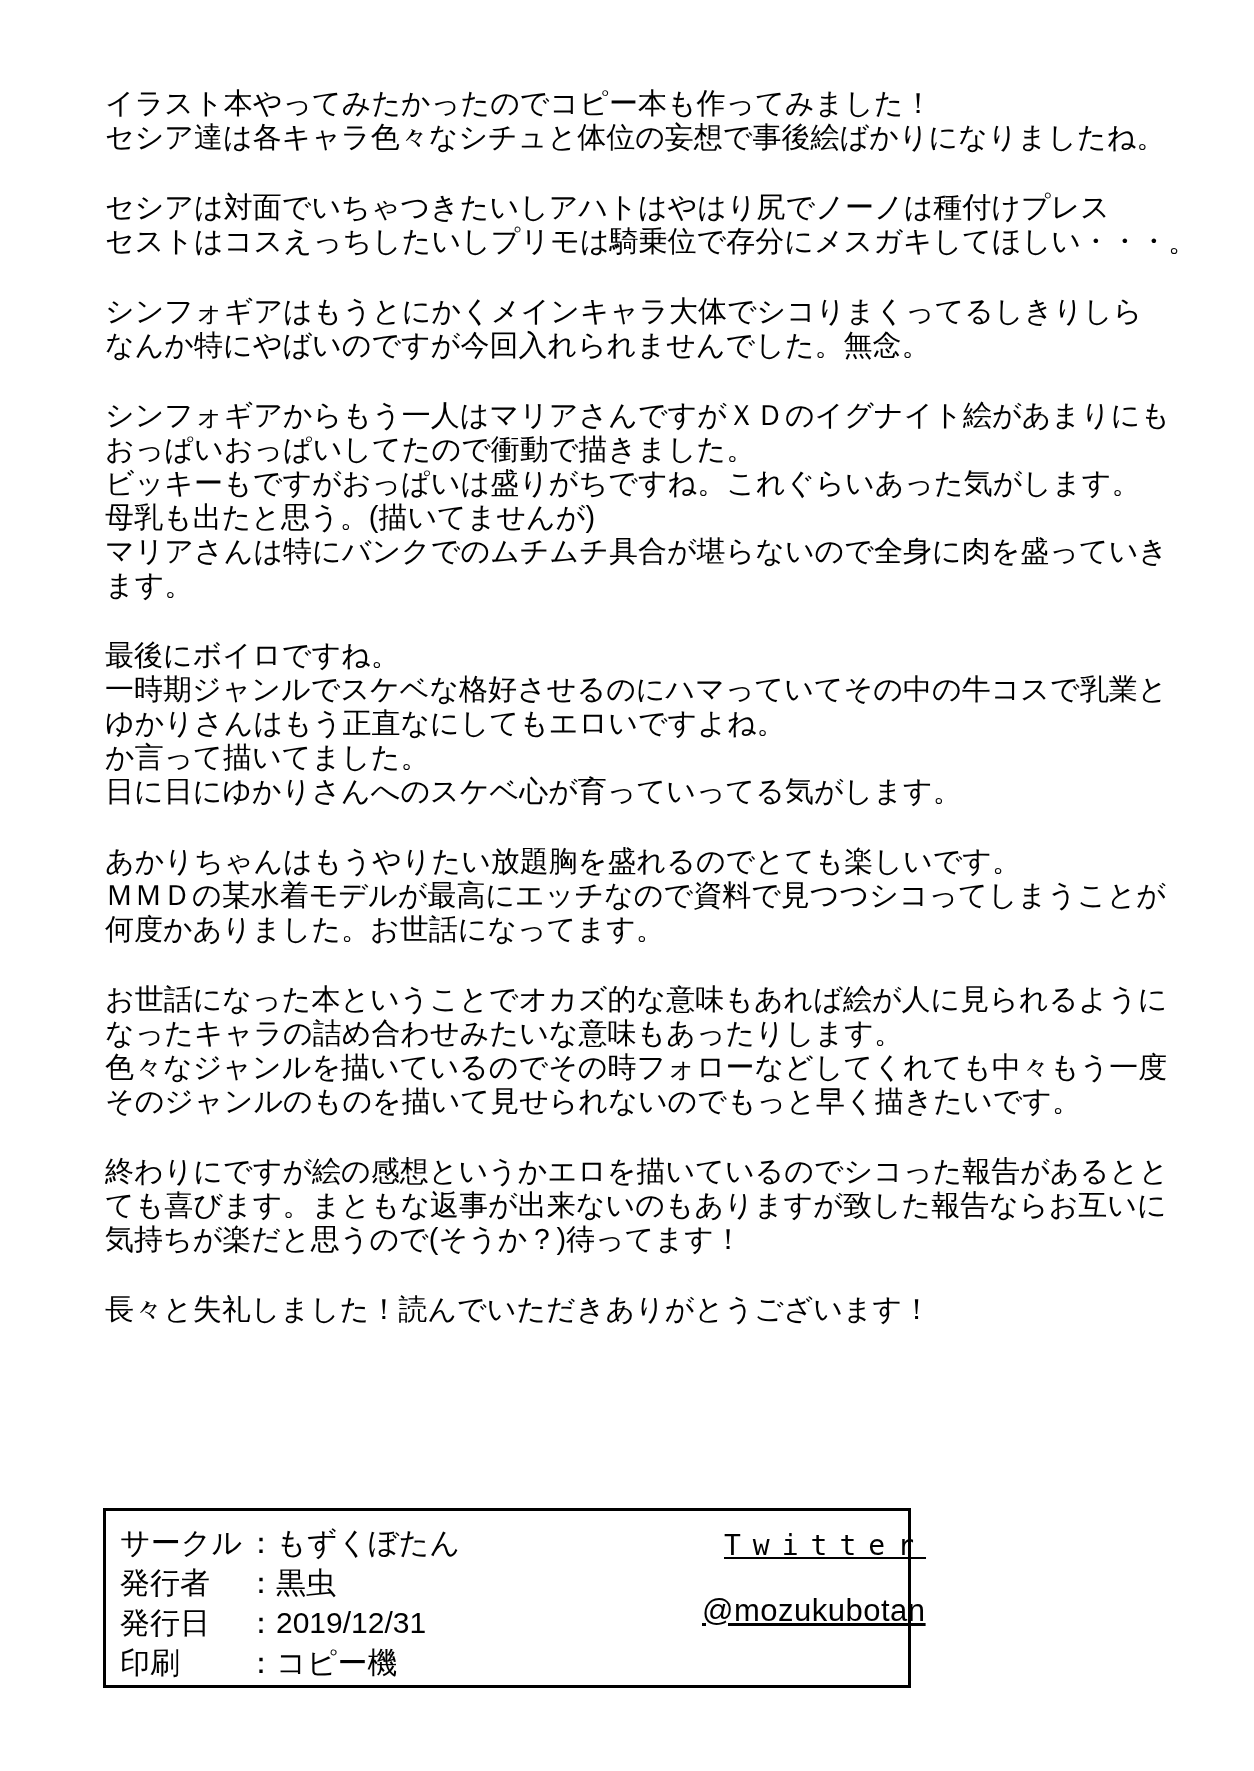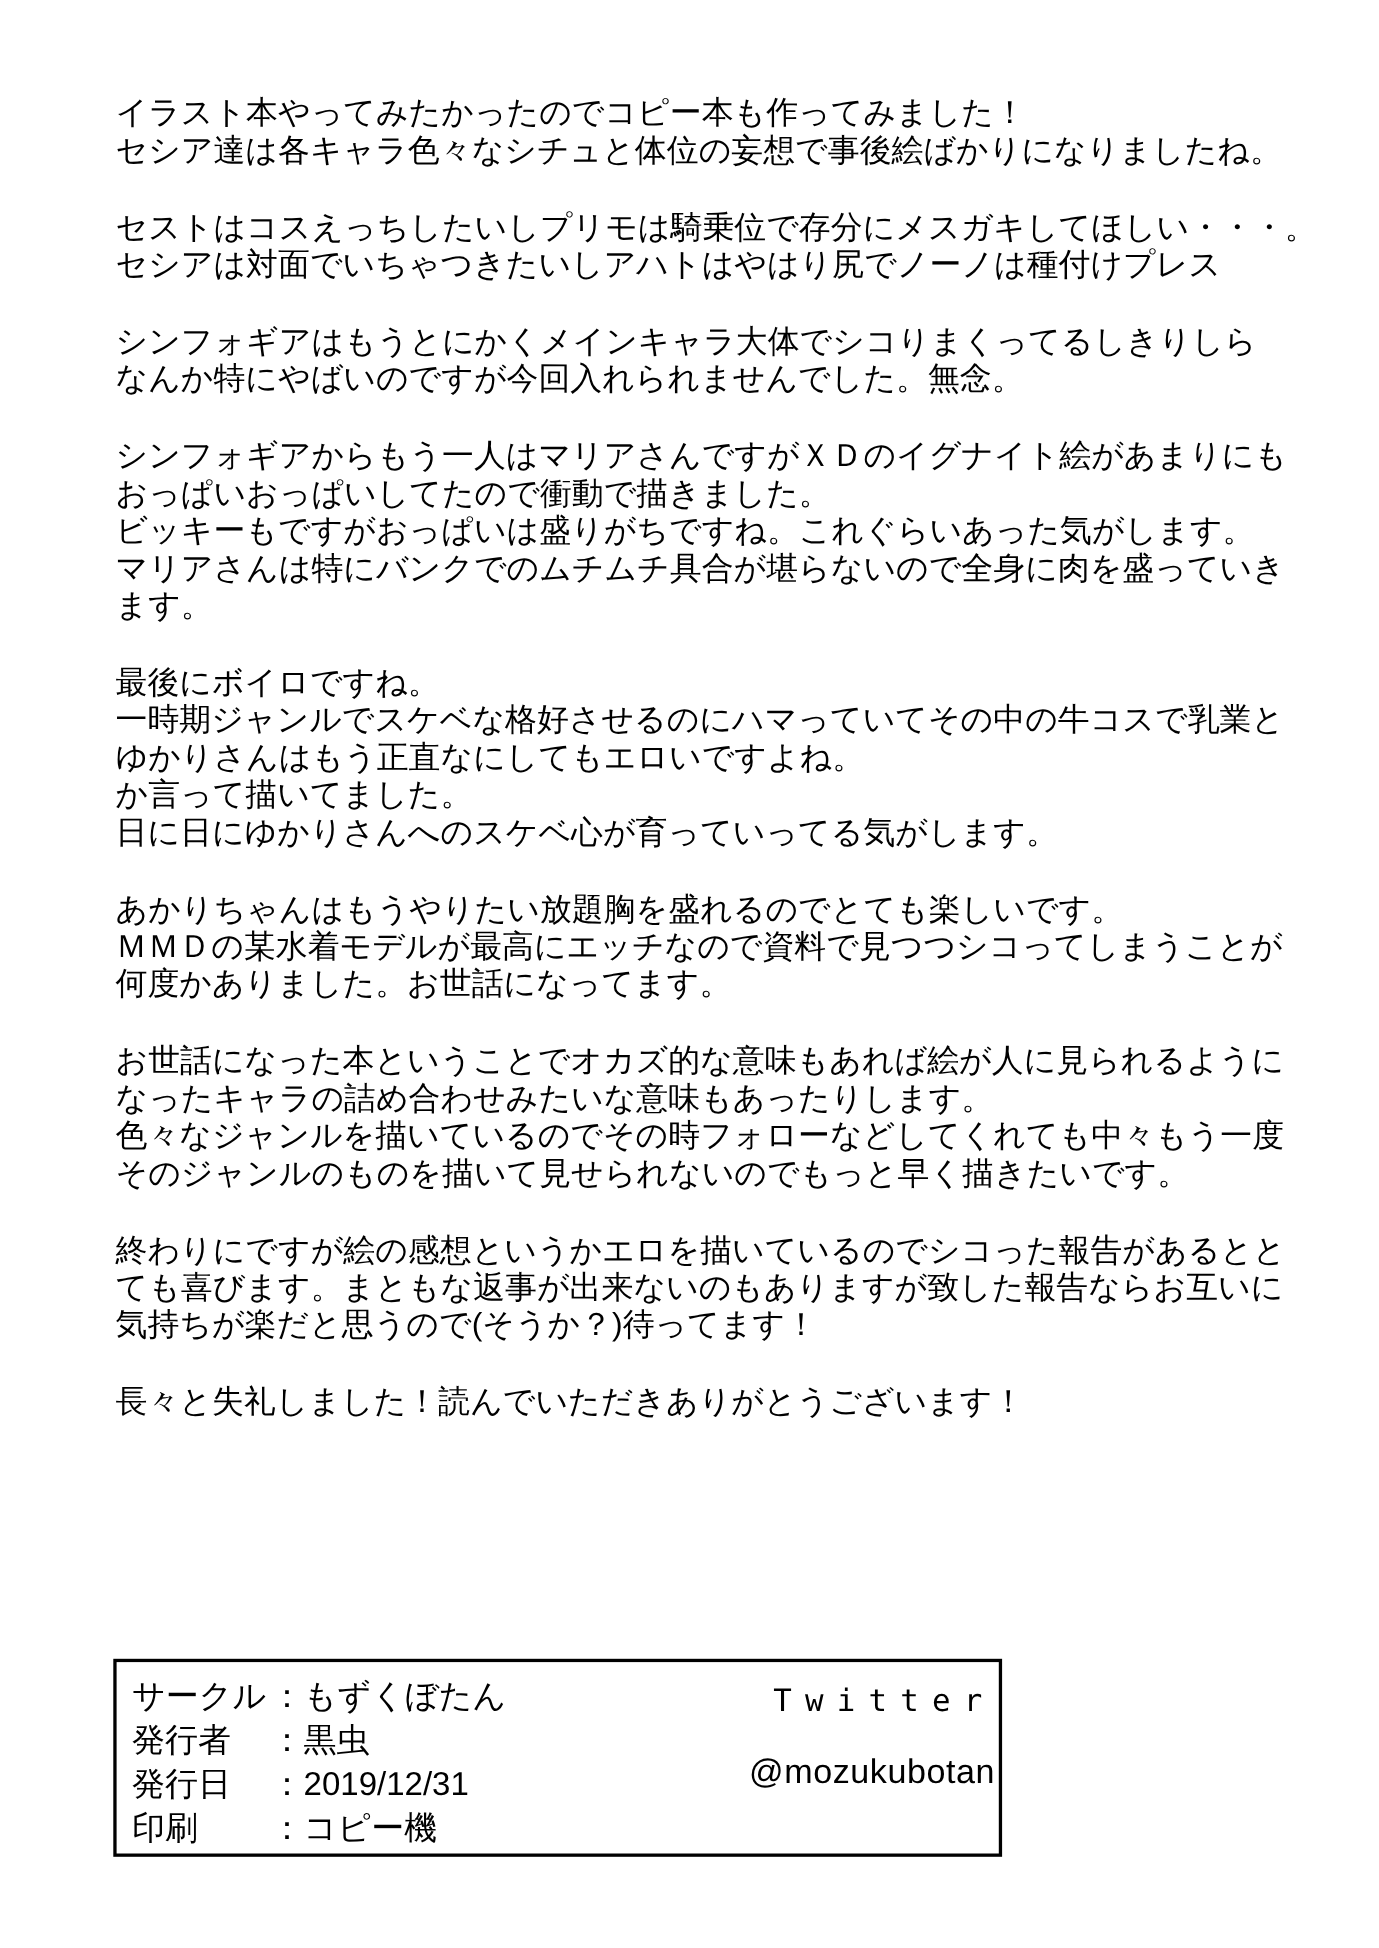--- a/index.html
+++ b/index.html
@@ -56,22 +56,23 @@
     font-family: Liberation Serif, serif;
   }
   .col-sep {
     display: inline-block;
   }
   .col-value {
     display: inline-block;
   }
   .twitter {
     position: absolute;
-    left: 575px;
+    left: 596px;
     top: 16px;
+    text-decoration: underline;
   }
   .tw-label {
     font-family: "DejaVu Sans Mono", monospace;
     font-size: 28px;
     letter-spacing: 12px;
     padding-left: 22px;
     line-height: 38px;
   }
   .tw-handle {
     font-size: 31px;
@@ -84,31 +85,32 @@
 <body>
 
 <div class="page">
 
   <div class="afterword">
       <div class="paragraph">
         <div class="line">イラスト本やってみたかったのでコピー本も作ってみました！</div>
         <div class="line">セシア達は各キャラ色々なシチュと体位の妄想で事後絵ばかりになりましたね。</div>
       </div>
       <div class="paragraph">
+        <div class="line">セシアは対面でいちゃつきたいしアハトはやはり尻でノーノは種付けプレス</div>
         <div class="line">セストはコスえっちしたいしプリモは騎乗位で存分にメスガキしてほしい・・・。</div>
-        <div class="line">セシアは対面でいちゃつきたいしアハトはやはり尻でノーノは種付けプレス</div>
       </div>
       <div class="paragraph">
         <div class="line">シンフォギアはもうとにかくメインキャラ大体でシコりまくってるしきりしら</div>
         <div class="line">なんか特にやばいのですが今回入れられませんでした。無念。</div>
       </div>
       <div class="paragraph">
         <div class="line">シンフォギアからもう一人はマリアさんですがＸＤのイグナイト絵があまりにも</div>
         <div class="line">おっぱいおっぱいしてたので衝動で描きました。</div>
         <div class="line">ビッキーもですがおっぱいは盛りがちですね。これぐらいあった気がします。</div>
+        <div class="line">母乳も出たと思う。(描いてませんが)</div>
         <div class="line">マリアさんは特にバンクでのムチムチ具合が堪らないので全身に肉を盛っていき</div>
         <div class="line">ます。</div>
       </div>
       <div class="paragraph">
         <div class="line">最後にボイロですね。</div>
         <div class="line">一時期ジャンルでスケベな格好させるのにハマっていてその中の牛コスで乳業と</div>
         <div class="line">ゆかりさんはもう正直なにしてもエロいですよね。</div>
         <div class="line">か言って描いてました。</div>
         <div class="line">日に日にゆかりさんへのスケベ心が育っていってる気がします。</div>
       </div>

